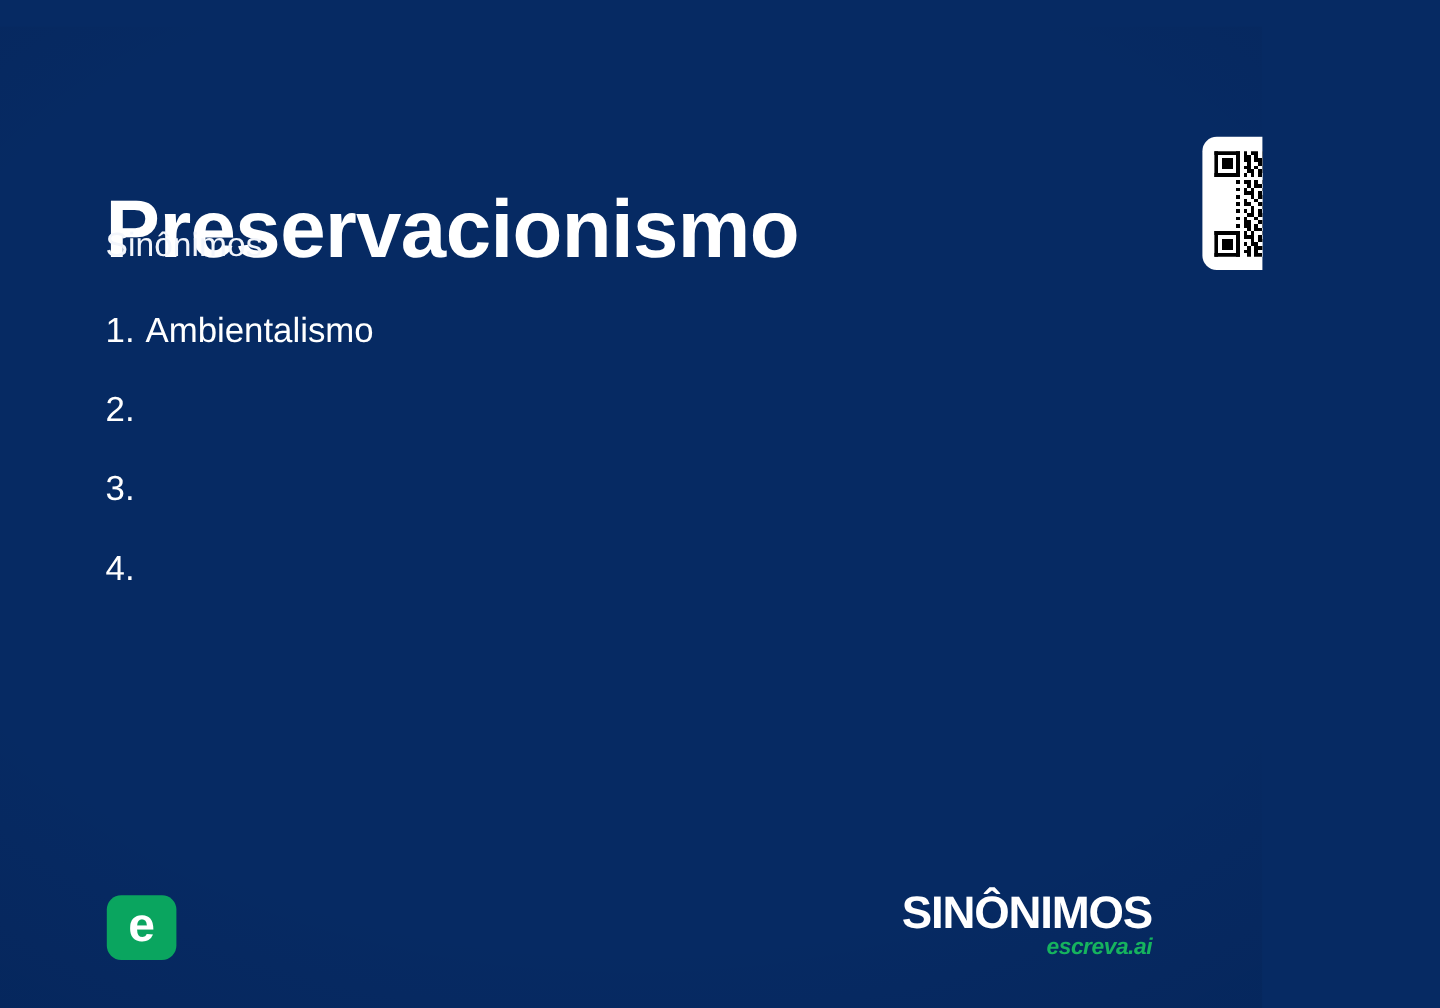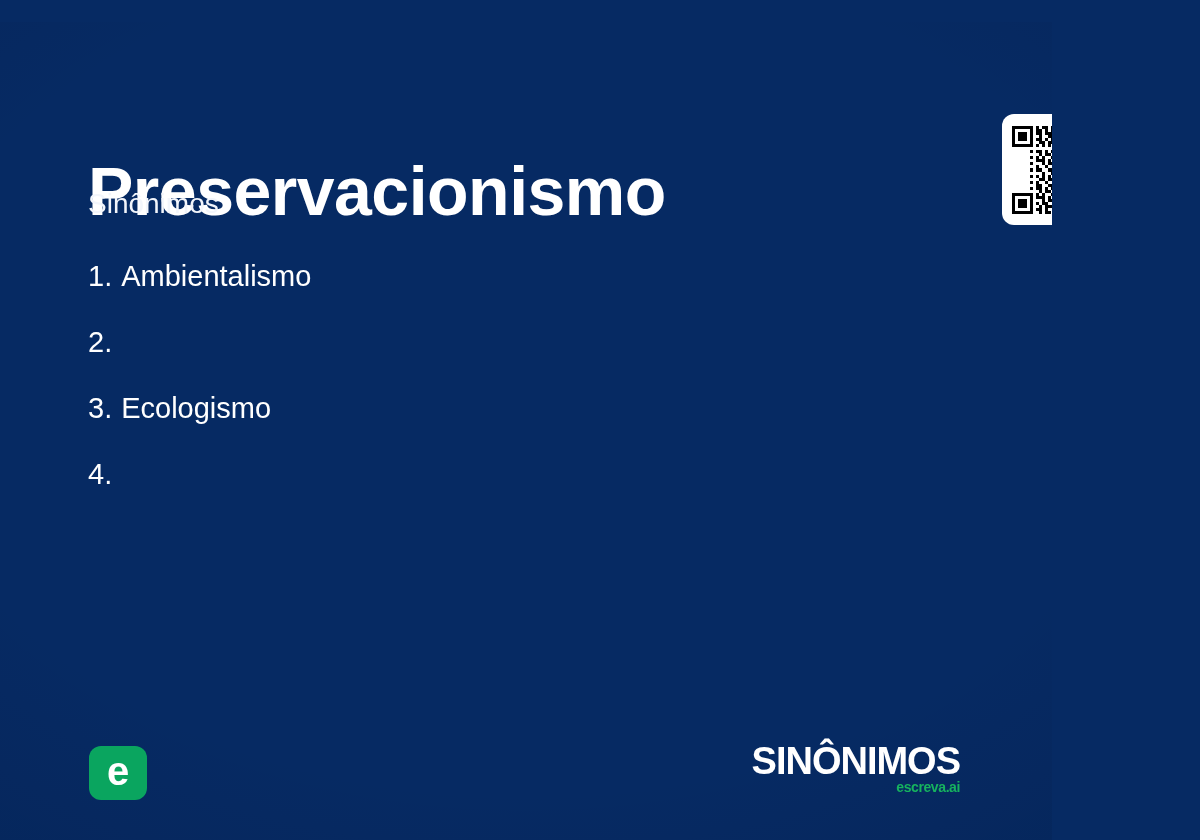--- a/index.html
+++ b/index.html
@@ -137,27 +137,28 @@
   }
   .brand-main {
     font-size: 38px;
     font-weight: 700;
     color: #ffffff;
     letter-spacing: -1px;
     line-height: 0.92;
     display: block;
   }
   .brand-sub {
-    font-size: 14px;
+    font-size: 19px;
     font-weight: 700;
     color: #16b35e;
     letter-spacing: -0.4px;
     line-height: 1;
     display: block;
     margin-top: 1px;
+    font-style: italic;
   }
 </style>
 </head>
 <body>
 
 <div class="card">
 
   <div class="vignette"></div>
 
   <h1 class="title">Preservacionismo</h1>
@@ -166,21 +167,20 @@
   <ul class="syn-list">
     <li class="syn-item">
       <span class="syn-index">1.</span>
       <span class="syn-label">Ambientalismo</span>
     </li>
     <li class="syn-item">
       <span class="syn-index">2.</span>
     </li>
     <li class="syn-item">
       <span class="syn-index">3.</span>
-      <span class="syn-label">Ecologismo</span>
     </li>
     <li class="syn-item">
       <span class="syn-index">4.</span>
     </li>
   </ul>
 
   <div class="qr-panel">
     <svg viewBox="0 0 29 29" role="img">
       <rect x="0" y="0" width="29" height="29" fill="#ffffff"></rect>
       <g fill="#000000">

